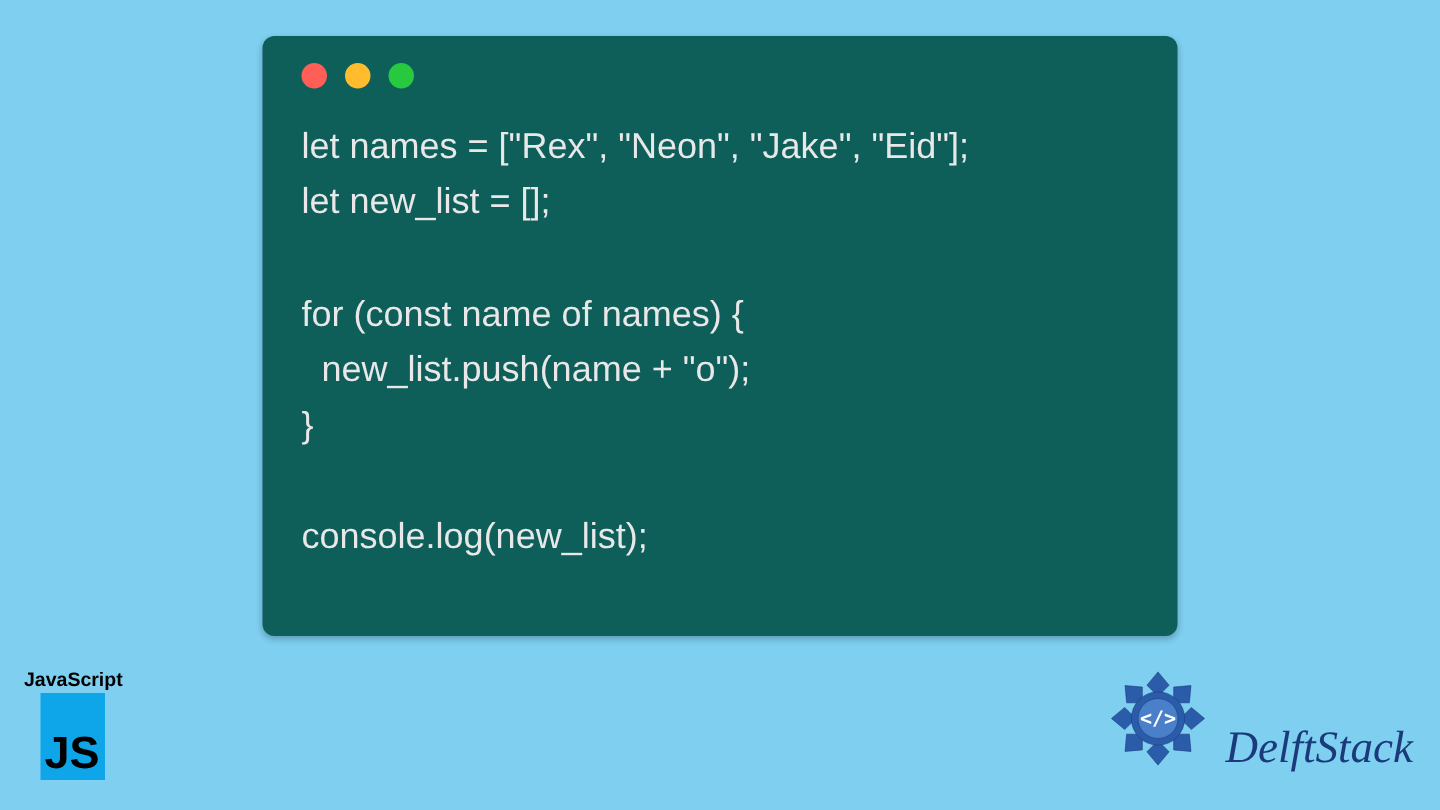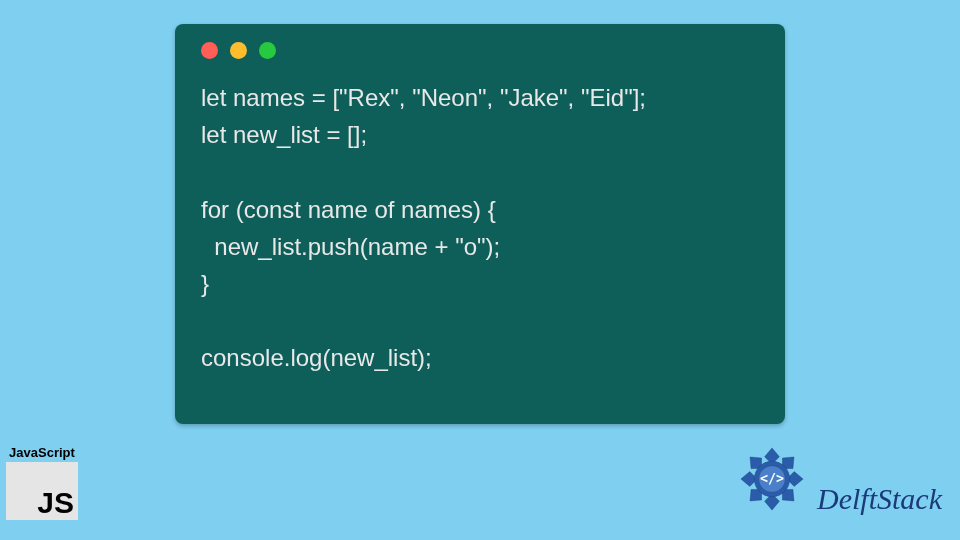--- a/index.html
+++ b/index.html
@@ -39,37 +39,37 @@
   .code-content {
     color: #e8e8e8;
     font-family: "Segoe UI", Arial, sans-serif;
     font-size: 24px;
     line-height: 1.55;
     white-space: pre;
     padding-left: 4px;
   }
   .js-badge {
     position: absolute;
-    left: 6px;
+    left: 16px;
     bottom: 20px;
     display: flex;
     flex-direction: column;
     align-items: center;
     justify-content: flex-end;
   }
   .js-badge-label {
     font-weight: bold;
     font-size: 13px;
     color: #000;
     margin-bottom: 2px;
   }
   .js-square {
-    width: 72px;
+    width: 43px;
     height: 58px;
-    background: #e5e5e5;
+    background: #0ea5e9;
     position: relative;
     display: flex;
     align-items: flex-end;
     justify-content: flex-end;
   }
   .js-square-text {
     color: #000;
     font-weight: bold;
     font-size: 30px;
     padding: 0 4px 0px 0;

